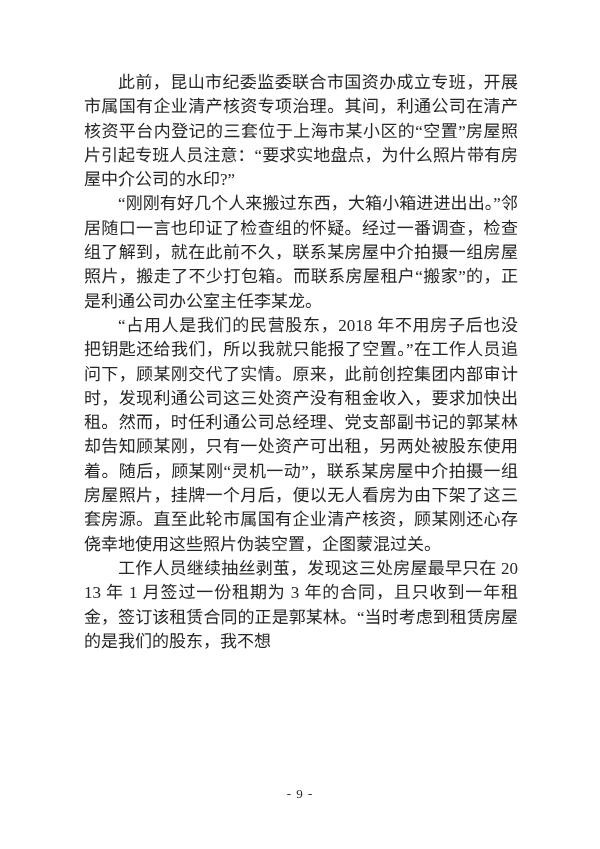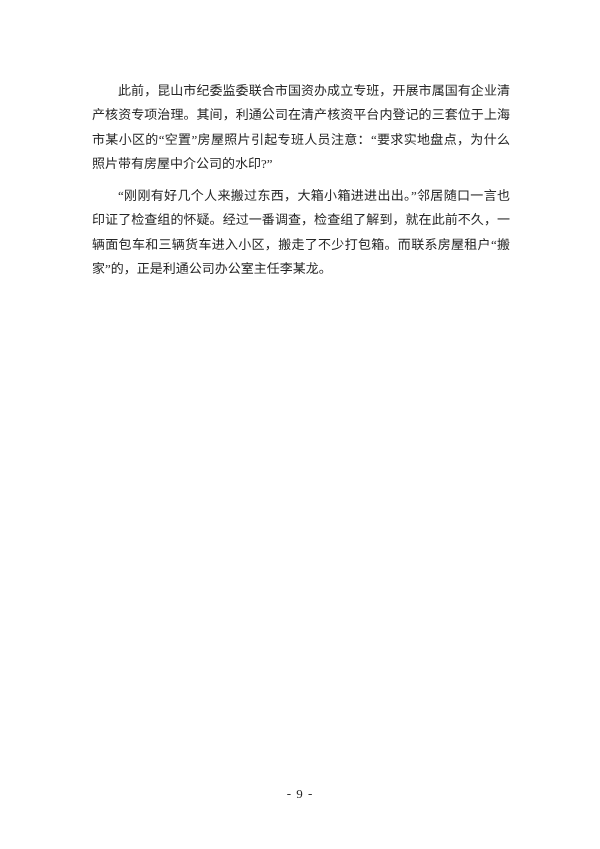--- a/index.html
+++ b/index.html
@@ -20,23 +20,23 @@
     background: #ffffff;
   }
   .text-block {
     position: absolute;
     left: 84px;
     top: 71px;
     width: 434px;
     color: #262626;
   }
   .text-block p {
-    margin: 8px;
+    margin: 0;
     padding: 0;
-    font-size: 13px;
+    font-size: 17px;
     line-height: 24.3px;
     text-align: justify;
     text-justify: inter-character;
     text-indent: 2em;
     word-break: break-all;
     color: #262626;
   }
   .page-number {
     position: absolute;
     left: 0;
@@ -48,18 +48,20 @@
     letter-spacing: 1px;
   }
 </style>
 </head>
 <body>
 
 <div class="page">
 
   <div class="text-block">
     <p>此前，昆山市纪委监委联合市国资办成立专班，开展市属国有企业清产核资专项治理。其间，利通公司在清产核资平台内登记的三套位于上海市某小区的“空置”房屋照片引起专班人员注意：“要求实地盘点，为什么照片带有房屋中介公司的水印?”</p>
-    <p>“刚刚有好几个人来搬过东西，大箱小箱进进出出。”邻居随口一言也印证了检查组的怀疑。经过一番调查，检查组了解到，就在此前不久，一辆面包车和三辆货车进入小区，搬走了不少打包箱。而联系房屋租户“搬家”的，正是利通公司办公室主任李某龙。</p>
+    <p>“刚刚有好几个人来搬过东西，大箱小箱进进出出。”邻居随口一言也印证了检查组的怀疑。经过一番调查，检查组了解到，就在此前不久，联系某房屋中介拍摄一组房屋照片，搬走了不少打包箱。而联系房屋租户“搬家”的，正是利通公司办公室主任李某龙。</p>
+    <p>“占用人是我们的民营股东，2018 年不用房子后也没把钥匙还给我们，所以我就只能报了空置。”在工作人员追问下，顾某刚交代了实情。原来，此前创控集团内部审计时，发现利通公司这三处资产没有租金收入，要求加快出租。然而，时任利通公司总经理、党支部副书记的郭某林却告知顾某刚，只有一处资产可出租，另两处被股东使用着。随后，顾某刚“灵机一动”，联系某房屋中介拍摄一组房屋照片，挂牌一个月后，便以无人看房为由下架了这三套房源。直至此轮市属国有企业清产核资，顾某刚还心存侥幸地使用这些照片伪装空置，企图蒙混过关。</p>
+    <p>工作人员继续抽丝剥茧，发现这三处房屋最早只在 2013 年 1 月签过一份租期为 3 年的合同，且只收到一年租金，签订该租赁合同的正是郭某林。“当时考虑到租赁房屋的是我们的股东，我不想</p>
   </div>
 
   <div class="page-number">- 9 -</div>
 
 </div>
 
 </body></html>

